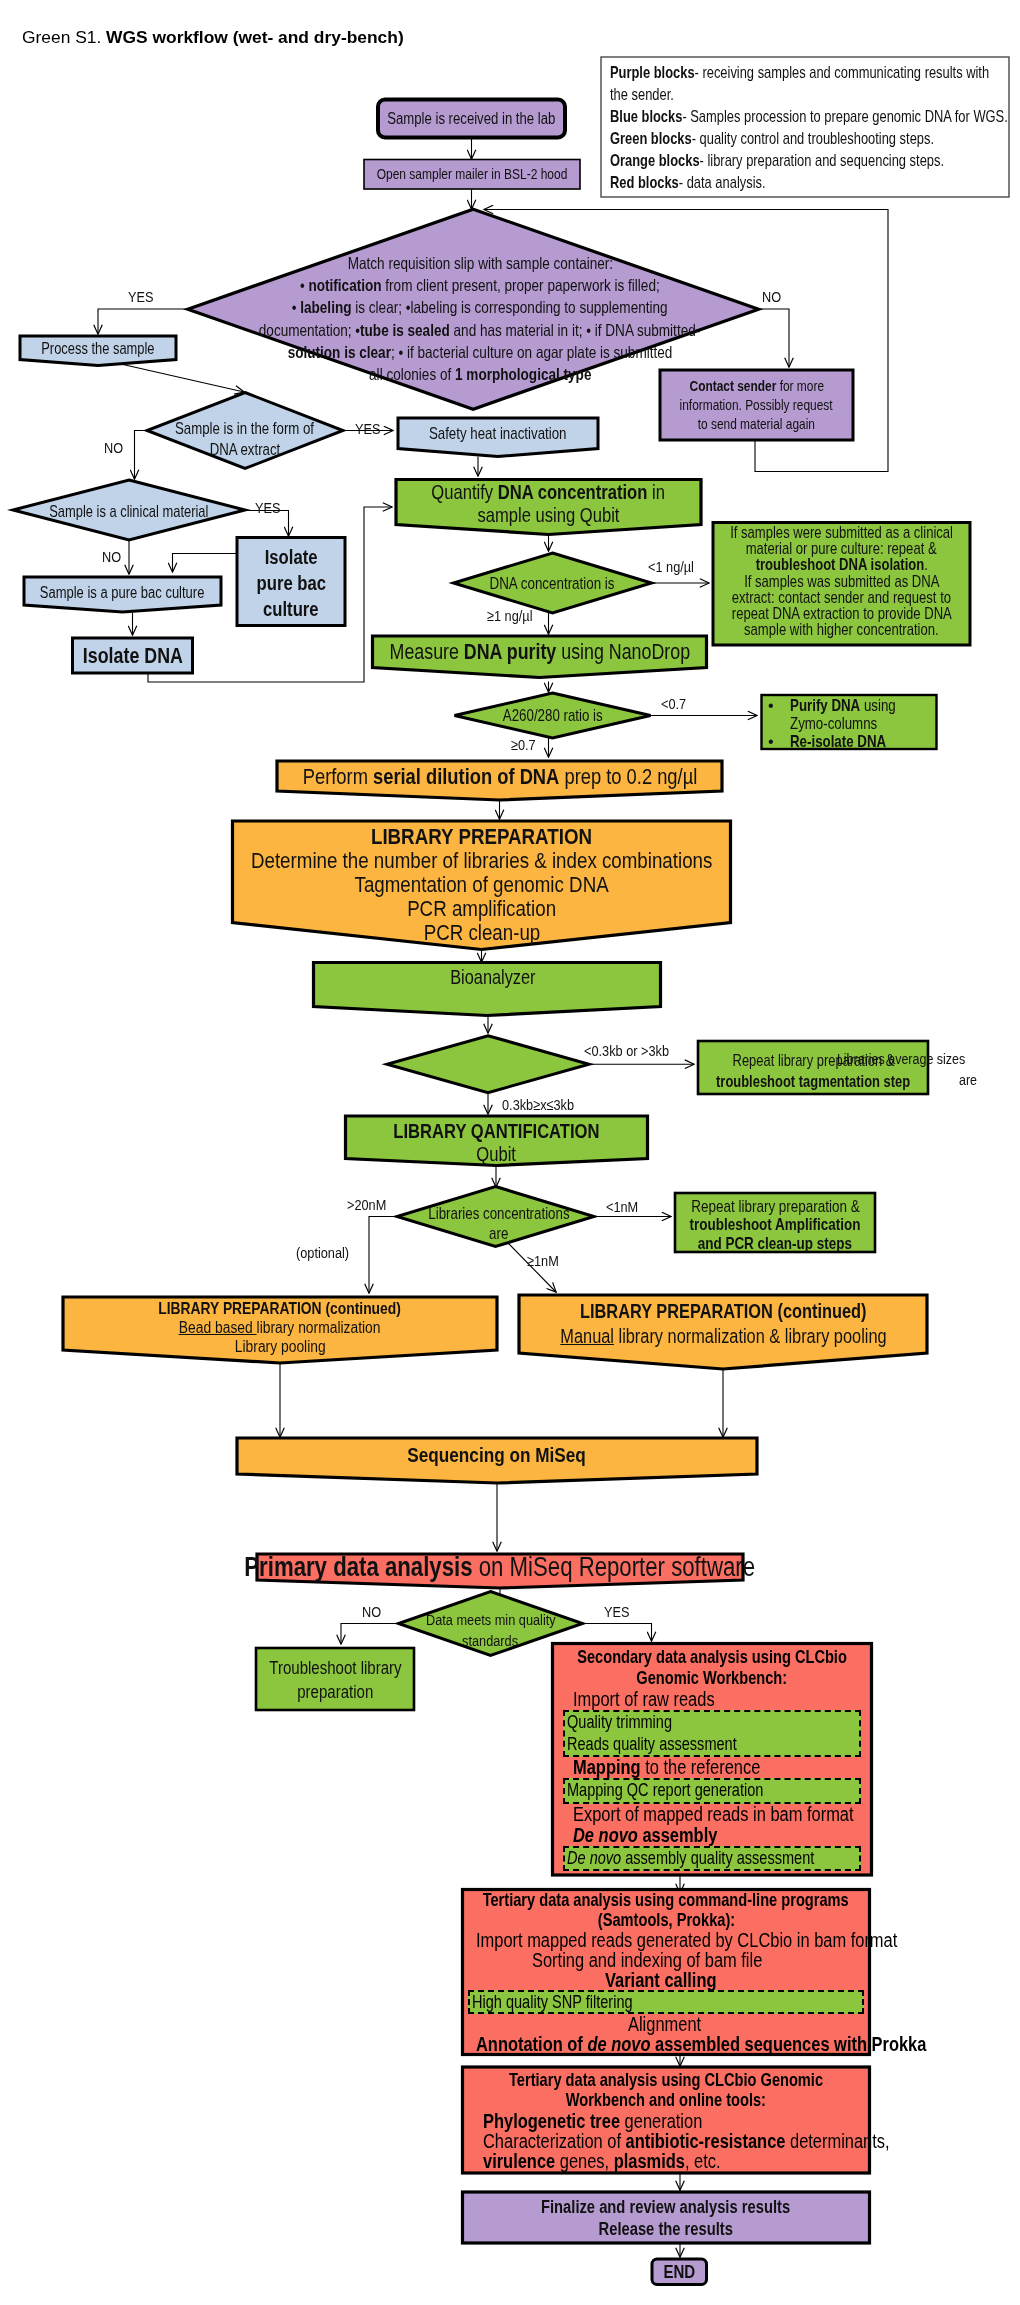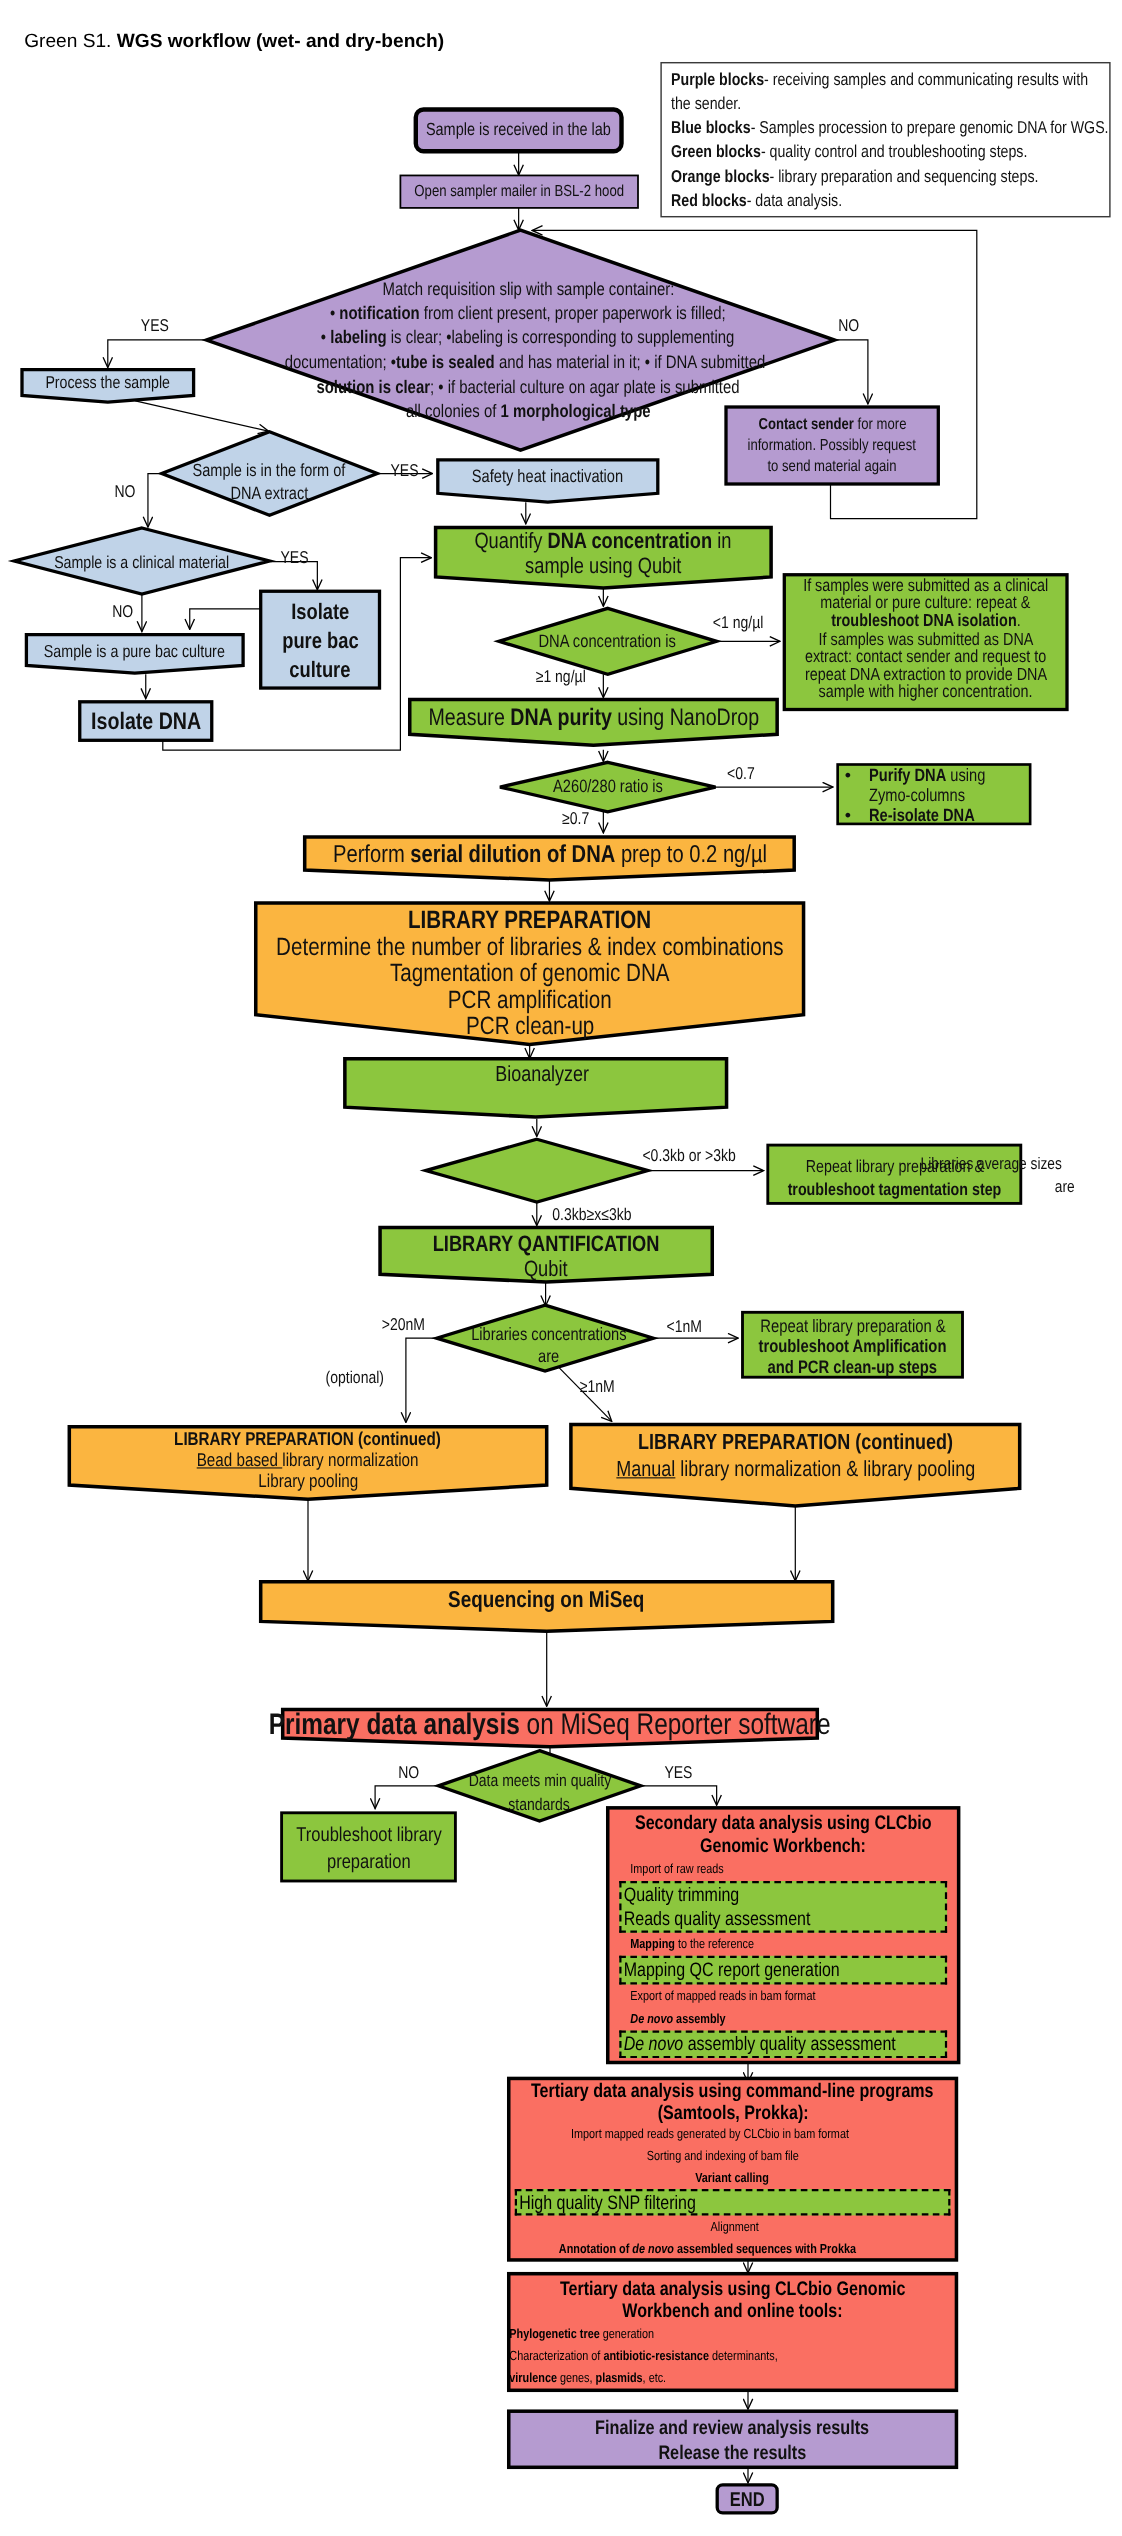--- a/index.html
+++ b/index.html
@@ -13,24 +13,24 @@
   .lgd{position:absolute;font-size:15.7px;color:#111;line-height:22.1px;white-space:nowrap;
        transform:scaleX(0.822);transform-origin:left top;}
   .lgd b{font-weight:bold;}
   .nd{position:absolute;text-align:center;color:#111;box-sizing:border-box;white-space:nowrap;}
   .ln{white-space:nowrap;}
   .elab{position:absolute;font-size:15.5px;color:#111;white-space:nowrap;
         transform:scaleX(0.822);transform-origin:left top;}
   .panel{position:absolute;box-sizing:border-box;line-height:21.3px;}
   .panel .ptitle{text-align:center;font-weight:bold;font-size:17.8px;line-height:inherit;white-space:nowrap;margin:0 -200px;}
   .panel .ptitle span{display:inline-block;transform:scaleX(0.822);transform-origin:center center;}
-  .panel .pl{font-size:12px;line-height:inherit;padding-left:20px;white-space:nowrap;}
+  .panel .pl{font-size:20px;line-height:inherit;padding-left:20px;white-space:nowrap;}
   .panel.p2 .pl{padding-left:13px;text-align:center;}
   .panel.p2 .hl{margin:0 6px 0 5px;}
-  .panel.p3 .pl{padding-left:0;}
+  .panel.p3 .pl{padding-left:0;margin-left:20px;}
   .panel .pl > span{display:inline-block;transform:scaleX(0.822);transform-origin:left center;}
   .panel .hl{font-size:17.7px;line-height:inherit;white-space:nowrap;
              background:#8cc63e;border:2.8px dashed #000;box-sizing:border-box;
              margin:0 11px 0 10px;}
   .panel .hl > span{display:block;padding-left:2px;}
   .panel .hl > span > i{display:inline-block;font-style:normal;transform:scaleX(0.822);transform-origin:left center;}
   .bul{position:absolute;color:#111;}
   .bul .bi{display:flex;white-space:nowrap;}
   .bul .bi .bd{width:22px;flex:0 0 22px;}
   .bul .bi .bt{transform:scaleX(0.822);transform-origin:left top;}

